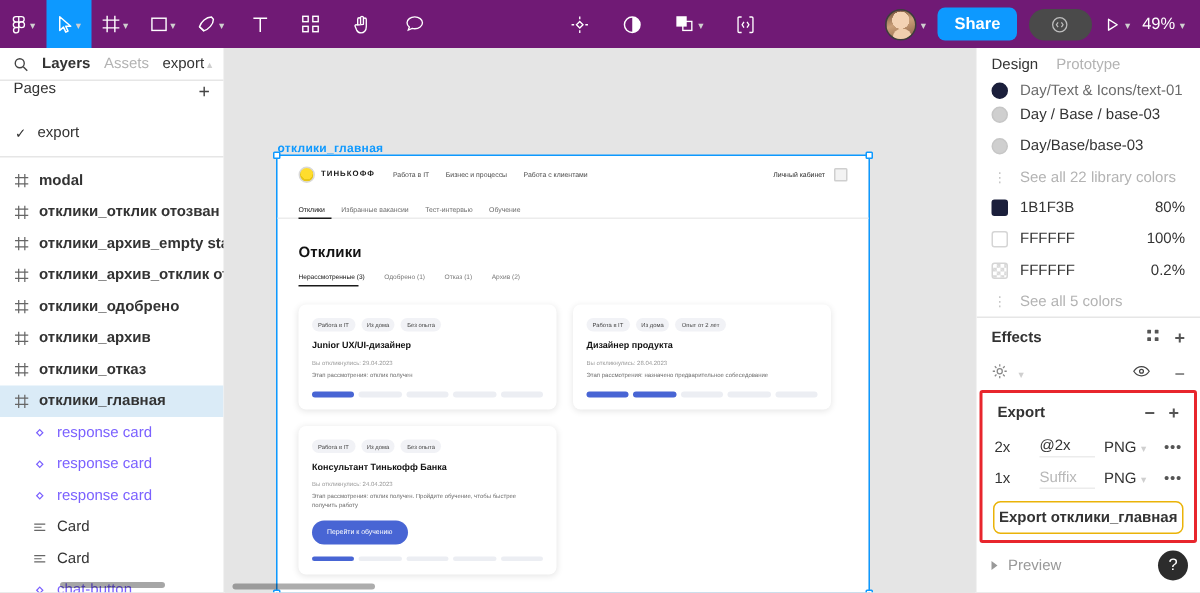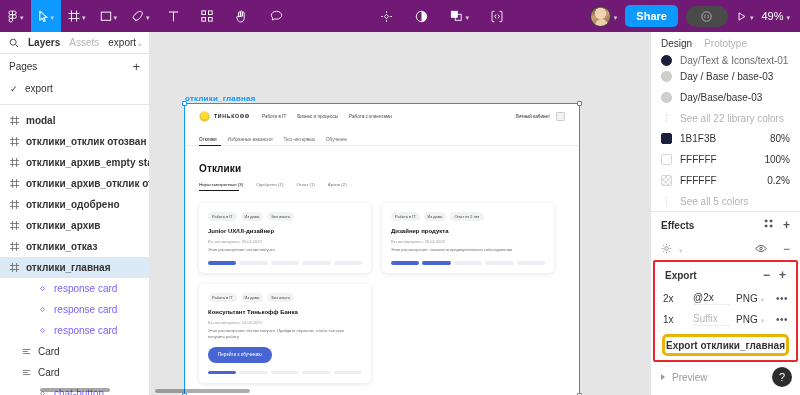--- a/index.html
+++ b/index.html
@@ -60,38 +60,38 @@
   }
   .lp-tabs {
     height: 22px; display: flex; align-items: center; gap: 9px; padding: 0 9px;
     border-bottom: 1px solid #e6e6e6; flex-shrink: 0;
   }
   .lp-tab { font-size: 10px; color: #b3b3b3; }
   .lp-tab.active { color: #333; font-weight: bold; }
   .lp-tab-right { margin-left: auto; display: flex; align-items: center; gap: 2px; color: #333; font-size: 10px; }
   .search-ic { color: #444; display: flex; }
   .pages-head {
-    height: 24px; display: flex; align-items: center; padding: 0 9px;
+    height: 24px; display: flex; align-items: flex-start; padding: 0 9px;
     font-size: 10px; color: #333; flex-shrink: 0;
   }
   .pages-head .plus { margin-left: auto; font-size: 13px; color: #444; line-height: 1; }
   .page-row {
     height: 21px; display: flex; align-items: center; padding: 0 9px 0 10px;
     font-size: 10px; color: #333; gap: 8px;
   }
   .page-row .check { font-size: 9px; color: #333; width: 7px; }
   .divider { height: 1px; background: #e6e6e6; margin: 5px 0; flex-shrink: 0; }
   .layer-list { flex: 1; overflow: hidden; }
   .layer-row {
     height: 21px; display: flex; align-items: center; gap: 7px;
     padding-left: 10px; font-size: 10px; color: #333;
   }
   .layer-row.indent { padding-left: 22px; }
   .layer-row.selected { background: #daebf7; }
-  .layer-row.component { color: #7b61ff; margin-left: 16px; }
+  .layer-row.component { color: #7b61ff; }
   .layer-row .lname { font-weight: normal; white-space: nowrap; }
   .layer-row.frame .lname { font-weight: bold; }
   .licon { width: 9px; height: 9px; display: flex; align-items: center; justify-content: center; flex-shrink: 0; }
   .lp-scroll {
     position: absolute; left: 40px; bottom: 3px; width: 70px; height: 4px;
     background: #000; opacity: .35; border-radius: 2px;
   }
 
   
   .canvas {
@@ -200,21 +200,21 @@
     margin: 0 2px; border: 2px solid #e8262d; border-radius: 2px; padding-bottom: 4px;
   }
   .exp-row { height: 21px; display: flex; align-items: center; padding: 0 8px; gap: 6px; font-size: 10px; color: #333; }
   .exp-size { width: 24px; color: #333; }
   .exp-suffix { flex: 1; border-bottom: 1px solid #ececec; padding-bottom: 1px; }
   .exp-suffix.ph { color: #b8b8b8; }
   .exp-fmt { width: 34px; display: flex; align-items: center; gap: 3px; }
   .exp-dots { color: #555; letter-spacing: .5px; }
   .export-btn {
     display: block; width: calc(100% - 14px); margin: 4px auto 0; height: 22px;
-    background: #fff; border: 3px solid #eab308; border-radius: 5px;
+    background: #fff; border: 1px solid #eab308; border-radius: 5px;
     font-size: 10px; font-weight: bold; color: #333; font-family: "Liberation Sans", sans-serif;
   }
   .preview-row { height: 22px; display: flex; align-items: center; gap: 7px; padding: 0 10px; font-size: 10px; color: #999; margin-top: 4px; }
   .tri { width: 0; height: 0; border-left: 4px solid #999; border-top: 3px solid transparent; border-bottom: 3px solid transparent; }
   .help-btn {
     position: absolute; right: 8px; bottom: 8px; width: 20px; height: 20px;
     border-radius: 50%; background: #2c2c2c; color: #fff; font-size: 11px;
     display: flex; align-items: center; justify-content: center;
   }
 </style>

